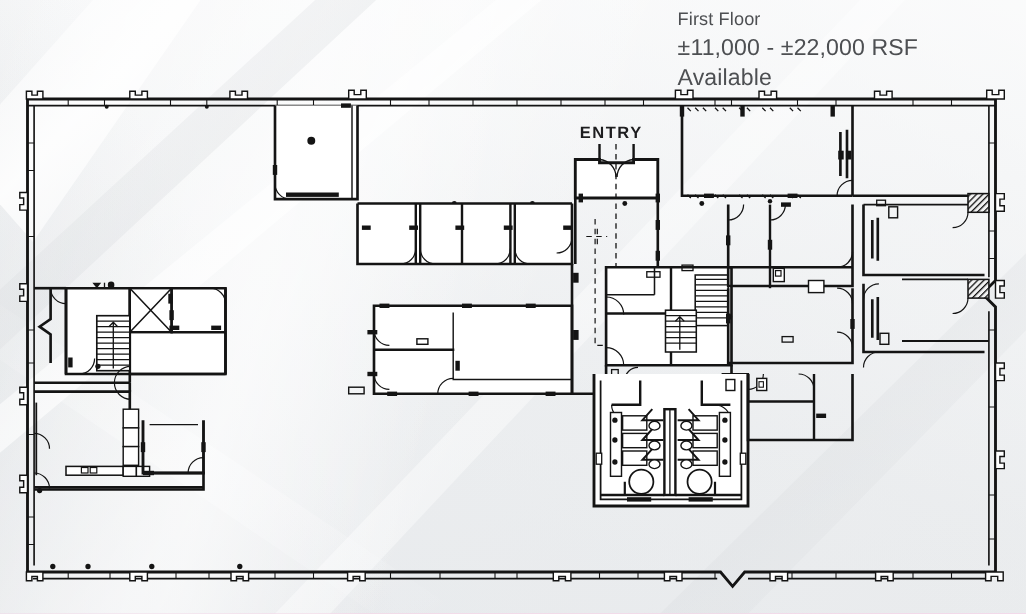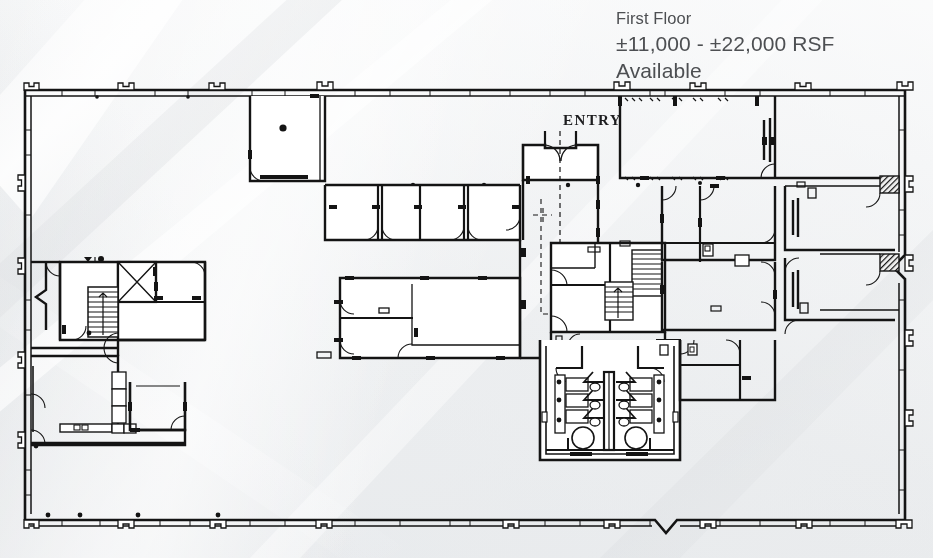--- a/index.html
+++ b/index.html
@@ -41,27 +41,26 @@
     line-height: 1.32;
     color: #4d4f52;
   }
   #title-block .t1 { font-size: 16.5px; letter-spacing: .1px; }
   #title-block .t2 { font-size: 21px; letter-spacing: .1px; }
   #plan-svg { position: absolute; left: 0; top: 0; }
   #entry-label {
     position: absolute;
     left: 527px;
     top: 112px;
-    font-family: Liberation Serif, serif;
+    font-family: Liberation Sans, sans-serif;
     font-size: 15px;
     font-weight: 700;
     letter-spacing: 1.4px;
     color: #1d1d1f;
     white-space: nowrap;
-    margin-left: 36px;
   }
 </style>
 </head>
 <body>
 
 <div id="page">
 
   <div id="bg-wash"></div>
 
   <svg id="bg-streaks" width="933" height="558" viewBox="0 0 933 558">

